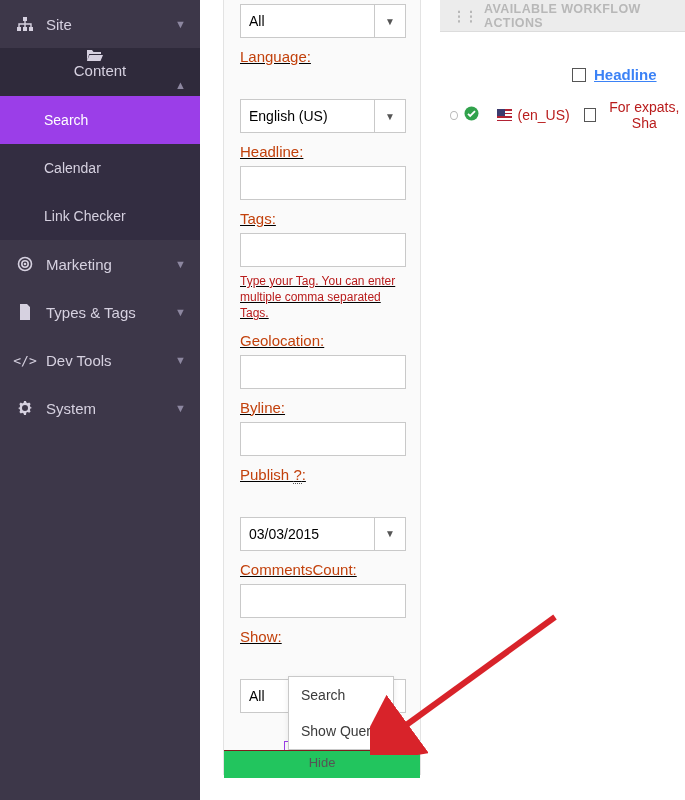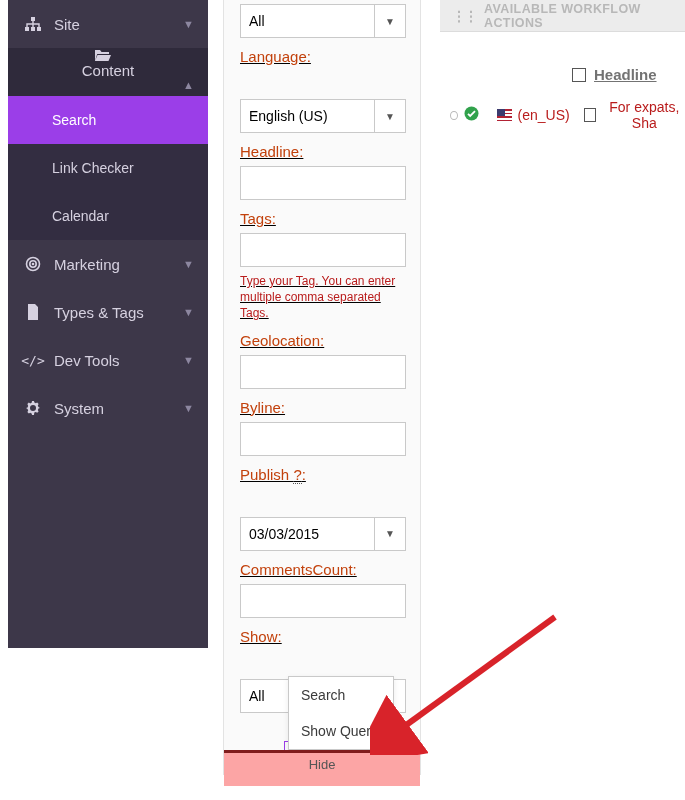--- a/index.html
+++ b/index.html
@@ -1,19 +1,19 @@
 <!DOCTYPE html>
 <html><head>
 <meta charset="utf-8">
 <style>
   * { box-sizing: border-box; margin: 0; padding: 0; font-family: -apple-system, BlinkMacSystemFont, "Segoe UI", Arial, sans-serif; }
   body { width:685px; height:800px; overflow:hidden; background:#fff; position:relative; }
 
   
-  .sidebar { position:absolute; left:8px; top:0; width:200px; height:648px; background:#3d3749; color:#d6d1e0; }
+  .sidebar { position:absolute; left:0; top:0; width:200px; height:800px; background:#3d3749; color:#d6d1e0; }
   .side-item { display:flex; align-items:center; padding:0 14px; height:48px; cursor:pointer; font-size:15px; }
   .side-item .ic { width:22px; display:inline-flex; justify-content:center; margin-right:10px; }
   .side-item .chev { margin-left:auto; color:#8d87a0; font-size:11px; }
   .side-sub { background:#332d41; }
   .side-sub .side-item { padding-left:44px; font-size:14px; }
   .side-sub .side-item.active { background:#9b3ee8; color:#fff; }
   .content-head { background:#2f2a3b;flex-direction:column; }
 
   
   .panel { position:absolute; left:223px; top:0; width:198px; height:775px; background:#fafafa; border-right:1px solid #e3e3e3; border-left:1px solid #e3e3e3; padding:10px 0 0 0;text-decoration:underline;}
@@ -23,29 +23,29 @@
   .txtbox { width:166px; height:34px; border:1px solid #c9c9c9; background:#fff; padding:0 8px; font-size:14px; }
   .combo { position:relative; width:166px; height:34px;margin-top:34px; }
   .combo .txtbox { width:100%; padding-right:34px; }
   .combo .cbtn { position:absolute; right:0; top:0; width:32px; height:34px; border:1px solid #c9c9c9; border-left:1px solid #c9c9c9; background:#fff; display:flex; align-items:center; justify-content:center; font-size:10px; color:#555;}
   .help { font-size:12px; color:#b91c1c; margin-top:6px; line-height:1.35; }
 
   .search-btn { margin:28px auto 0 auto; display:flex; align-items:center; justify-content:center; width:104px; height:34px; border:1px solid #9b3ee8; color:#9b3ee8; font-size:13px; font-weight:600; cursor:pointer; letter-spacing:.5px; position:relative; left:14px;}
   .search-btn .tri { margin-left:8px; font-size:9px; color:#9b3ee8; }
   .dropdown { position:absolute; left:288px; top:676px; width:106px; background:#fff; border:1px solid #c9c9c9; box-shadow:0 2px 6px rgba(0,0,0,.08); }
   .dropdown div { padding:10px 12px; font-size:14px; color:#3a3a3a; cursor:pointer; }
-  .hide-bar { position:absolute; left:224px; top:750px; width:196px; height:36px; background:#fca5a5; text-align:center; font-size:13px; color:#555; line-height:24px; border-top:3px solid #7f1d1d;}
+  .hide-bar { position:absolute; left:224px; top:750px; width:196px; height:28px; background:#22c55e; text-align:center; font-size:13px; color:#555; line-height:24px; border-top:1px solid #7f1d1d;}
 
   
   .right { position:absolute; left:430px; top:0; right:0; }
   .wf-btn { margin:0 0 0 10px; height:32px; background:#ececec; color:#b8b8b8; display:flex; align-items:center; padding:0 12px; font-size:12.5px; font-weight:600; letter-spacing:.4px; border-bottom:1px solid #dcdcdc; width:245px;}
   .wf-btn .grip { letter-spacing:-2px; margin-right:8px; font-size:14px;}
   .headrow { display:flex; align-items:center; margin-top:34px; padding-left:142px; }
   .chk { width:14px; height:14px; border:1.5px solid #555; margin-right:8px; display:inline-block;}
-  .hdln { color:#737373; font-size:15px; font-weight:600; text-decoration:underline; cursor:pointer;}
+  .hdln { color:#3b82f6; font-size:15px; font-weight:600; text-decoration:underline; cursor:pointer;}
   .row1 { display:flex; align-items:center; margin-top:16px; padding-left:20px; font-size:14px; color:#b91c1c;text-align:center;}
   .dot { width:9px; height:9px; border:1px solid #bbb; border-radius:50%; margin-right:6px;}
   .check-ic { color:#31a24c; font-size:15px; margin-right:18px;}
   .flag { display:inline-block; width:18px; height:12px; background:linear-gradient(#b22234 0 15%, #fff 15% 30%, #b22234 30% 45%, #fff 45% 60%, #b22234 60% 75%, #fff 75% 90%, #b22234 90% 100%); position:relative; margin-right:6px;}
   .flag::before{content:"";position:absolute;left:0;top:0;width:8px;height:7px;background:#3c3b6e;}
   .row1 .chk { margin:0 8px 0 14px; }
   svg.arrow { position:absolute; left:370px; top:605px; pointer-events:none; }
 </style>
 </head>
 <body>
@@ -74,24 +74,24 @@
         </svg>
     </span>
     <span>Content</span>
     <span class="chev">▲</span>
   </div>
   <div class="side-sub">
     <div class="side-item active">
       <span>Search</span>
     </div>
     <div class="side-item">
+      <span>Calendar</span>
+    </div>
+    <div class="side-item">
       <span>Link Checker</span>
-    </div>
-    <div class="side-item">
-      <span>Calendar</span>
     </div>
   </div>
 
   <div class="side-item">
     <span class="ic">
       <svg width="16" height="16" viewBox="0 0 16 16">
           <g fill="none" stroke="#d6d1e0" stroke-width="1.6">
             <circle cx="8" cy="8" r="6.5"></circle>
             <circle cx="8" cy="8" r="3.2"></circle>
           </g>

